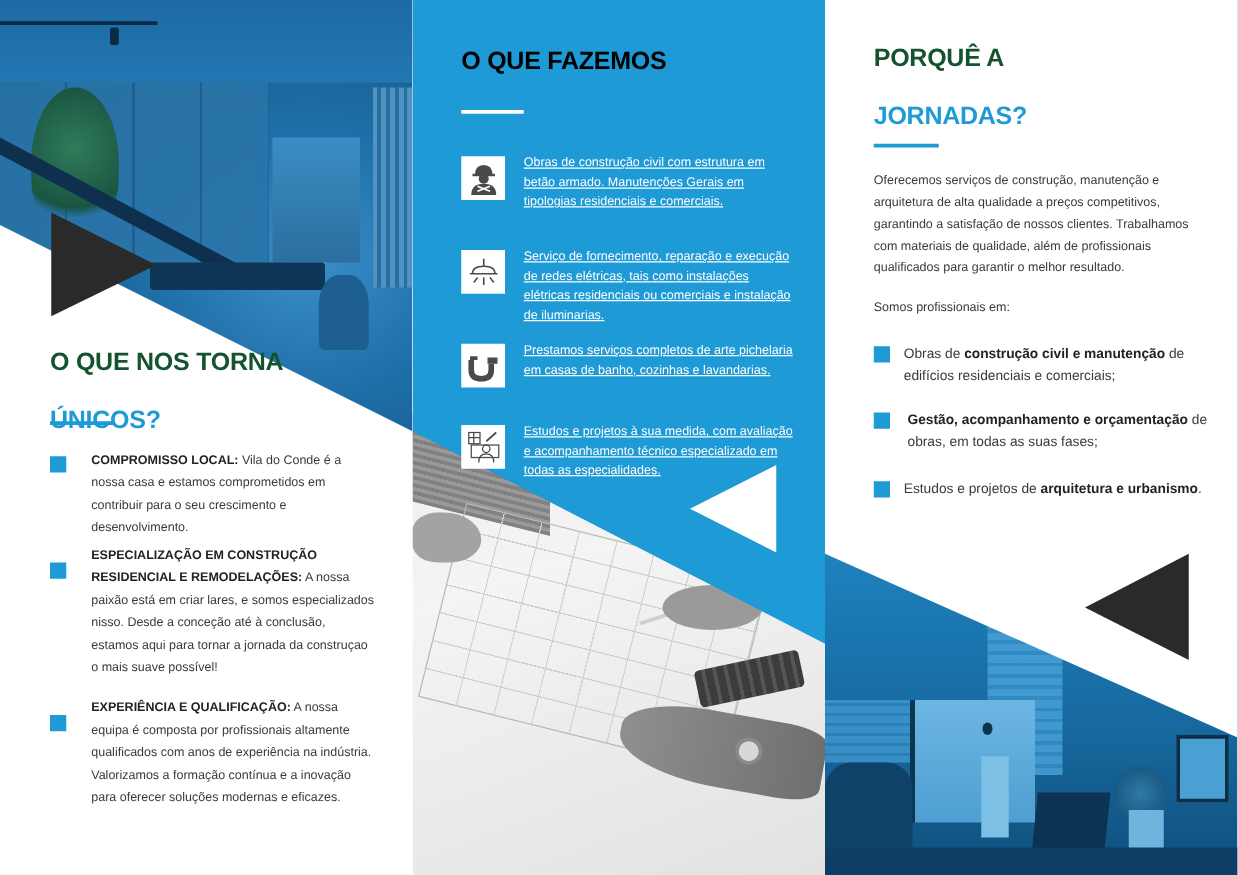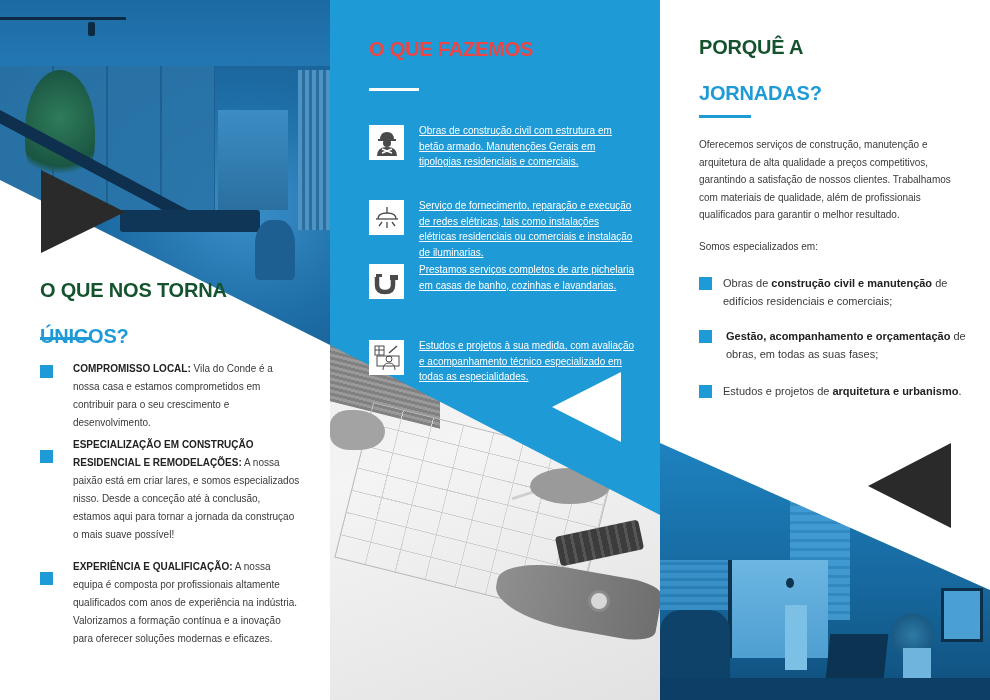--- a/index.html
+++ b/index.html
@@ -70,21 +70,21 @@
 
   .blue-mid {
     position:absolute; left:0; top:0; width:330px; height:700px; background:#1e9ad6;
     clip-path: polygon(0 0, 330px 0, 330px 515px, 0 345px);
   }
   .tri-mid {
     position:absolute; left:222px; top:372px; width:0; height:0;
     border-top: 35px solid transparent; border-bottom: 35px solid transparent;
     border-right: 69px solid #ffffff;
   }
-  .mid-heading { position:absolute; left:39px; top:36px; font-size:20px; font-weight:700; color:#ef4444; }
+  .mid-heading { position:absolute; left:39px; top:36px; font-size:20px; font-weight:700; color:#000000; }
   .mid-bar { position:absolute; left:39px; top:88px; width:50px; height:3px; background:#ffffff; }
 
   .service { position:absolute; left:39px; width:270px; }
   .service .icon-box { position:absolute; left:0; top:2px; width:35px; height:35px; background:#ffffff; display:flex; align-items:center; justify-content:center; }
   .service .text { margin-left:50px; font-size:10px; line-height:15.5px; color:#ffffff;text-decoration:underline; }
 
   
   .photo-office {
     position:absolute; left:0; top:0; width:330px; height:700px;
     background: linear-gradient(180deg, #2b8fcc 0%, #1f86c4 60%, #16669b 85%, #0f4f7c 100%);
@@ -198,21 +198,21 @@
         <path d="M4 14 Q4 8 13 8 Q22 8 22 14" fill="none" stroke="#4a4a4a" stroke-width="1.3"></path>
         <line x1="2" y1="14" x2="24" y2="14" stroke="#4a4a4a" stroke-width="1.3"></line>
         <line x1="13" y1="17" x2="13" y2="23" stroke="#4a4a4a" stroke-width="1.3"></line>
         <line x1="8" y1="17" x2="5" y2="21" stroke="#4a4a4a" stroke-width="1.3"></line>
         <line x1="18" y1="17" x2="21" y2="21" stroke="#4a4a4a" stroke-width="1.3"></line>
       </svg>
     </div>
     <p class="text">Serviço de fornecimento, reparação e execução de redes elétricas, tais como instalações elétricas residenciais ou comerciais e instalação de iluminarias.</p>
   </div>
 
-  <div class="service" style="top:262px;">
+  <div class="service" style="top:273px;">
     <div class="icon-box">
       <svg width="26" height="26" viewBox="0 0 26 26">
         <rect x="2" y="5" width="6" height="3" fill="#4a4a4a"></rect>
         <path d="M3 8 L3 16 Q3 23 11 23 Q19 23 19 16 L19 11" fill="none" stroke="#4a4a4a" stroke-width="4.5"></path>
         <rect x="16" y="6" width="8" height="5" fill="#4a4a4a"></rect>
       </svg>
     </div>
     <p class="text">Prestamos serviços completos de arte pichelaria em casas de banho, cozinhas e lavandarias.</p>
   </div>
 
@@ -249,21 +249,21 @@
   <div class="white-cut-right"></div>
   <div class="tri-right"></div>
 
   <h2 class="heading right-heading">
     <span class="dark">PORQUÊ A</span>
     <span class="blue">JORNADAS?</span>
   </h2>
   <div class="accent-bar right-bar"></div>
 
   <p class="intro">Oferecemos serviços de construção, manutenção e arquitetura de alta qualidade a preços competitivos, garantindo a satisfação de nossos clientes. Trabalhamos com materiais de qualidade, além de profissionais qualificados para garantir o melhor resultado.</p>
-  <p class="specialists-label">Somos especializados em:</p>
+  <p class="specialists-label">Somos profissionais em:</p>
 
   <div class="spec" style="top:274px;">
     <span class="bullet"></span>
     <p class="text"><span>Obras de </span><b>construção civil e manutenção</b><span> de edifícios residenciais e comerciais;</span></p>
   </div>
 
   <div class="spec" style="top:327px;">
     <span class="bullet"></span>
     <p class="text" style="margin-left:27px;"><span></span><b>Gestão, acompanhamento e orçamentação</b><span> de obras, em todas as suas fases;</span></p>
   </div>

